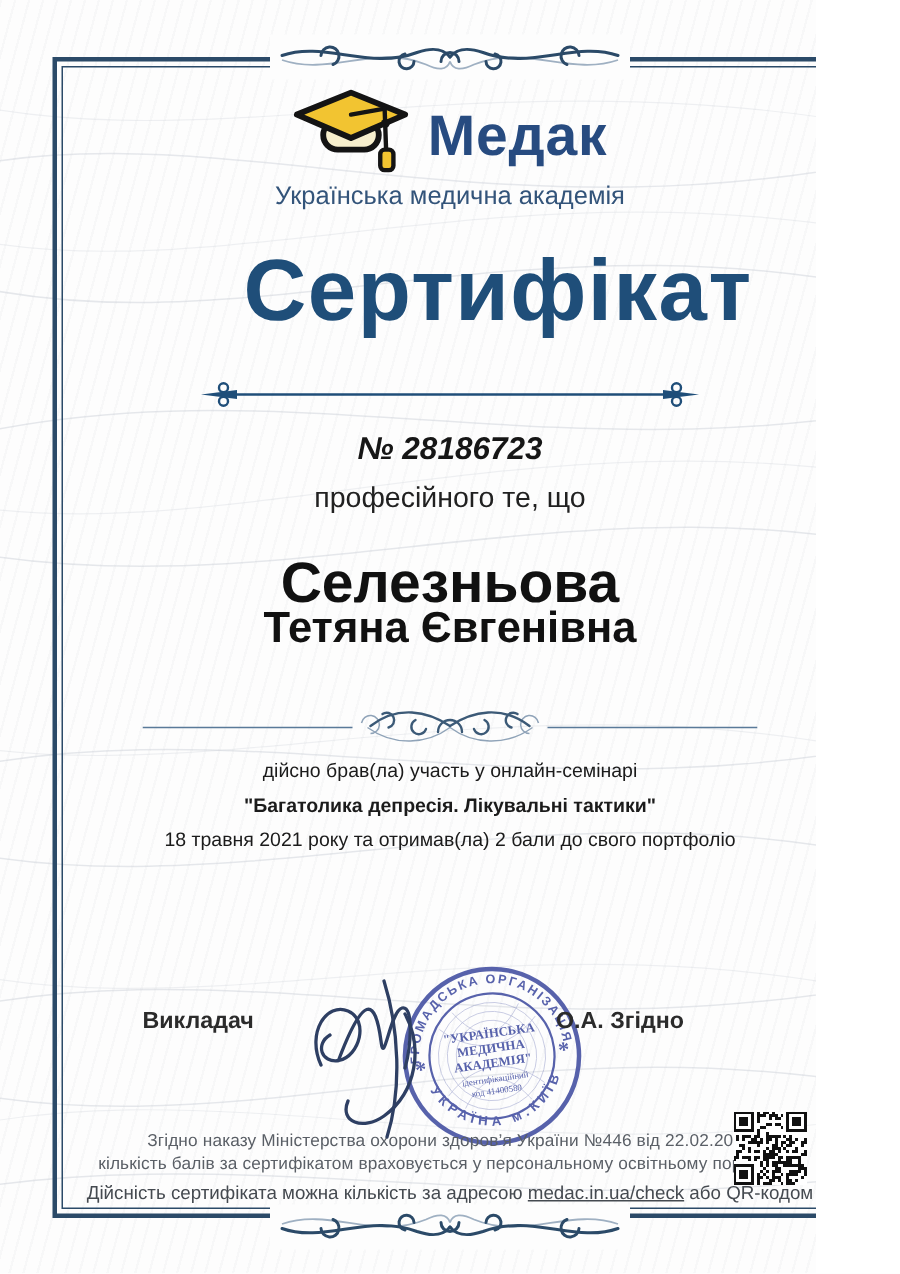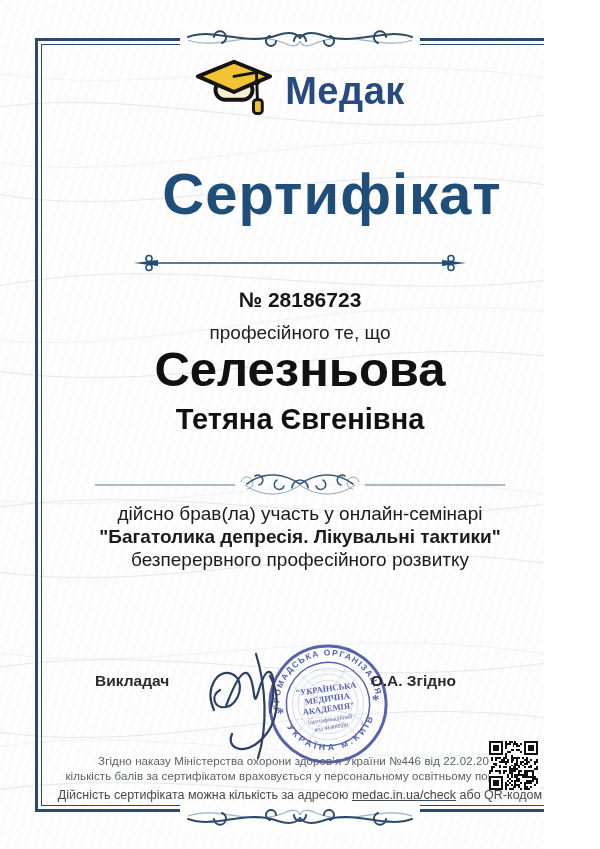--- a/index.html
+++ b/index.html
@@ -25,26 +25,26 @@
   }
   .flourish{position:absolute;left:180px;z-index:2;background:#fdfdfd;}
   .flourish.top{top:23px;}
   .flourish.bottom{top:803px;}
   .abs-center{position:absolute;left:0;width:600px;text-align:center;z-index:3;}
   .logo-row{top:58px;display:flex;justify-content:center;align-items:center;gap:12px;}
   .brand-name{font-size:38px;font-weight:bold;color:#274b80;letter-spacing:0.5px;}
   .brand-subtitle{top:121px;font-size:17px;color:#33547a;}
   .page-title{top:160px;font-size:58px;font-weight:bold;color:#1f4e79;letter-spacing:1px;padding-left:32px;}
   .divider1{top:252px;}
-  .cert-number{top:288px;font-size:21px;font-weight:bold;color:#161616;}
+  .cert-number{top:288px;font-size:21px;font-weight:bold;color:#161616;font-style:italic;}
   .confirm-text{top:322px;font-size:19px;color:#212121;}
-  .last-name{top:341px;font-size:49px;font-weight:bold;color:#111;}
+  .last-name{top:368px;font-size:38px;font-weight:bold;color:#111;}
   .first-name{top:403px;font-size:29px;font-weight:bold;color:#111;}
   .divider2{top:466px;}
-  .body-text{top:502px;font-size:19px;line-height:23px;color:#1b1b1b;}
+  .body-text{top:502px;font-size:13px;line-height:23px;color:#1b1b1b;}
   .body-text .bold{font-weight:bold;}
   .sig-label{position:absolute;top:672px;font-size:15.5px;font-weight:bold;color:#2b2b2b;z-index:4;}
   .sig-label.left{left:95px;}
   .sig-label.right{right:88px;}
   .signature{position:absolute;left:198px;top:646px;z-index:4;}
   .stamp{position:absolute;left:266px;top:642px;z-index:3;opacity:0.92;}
   .footer-small{font-size:11.5px;color:#5a5f66;letter-spacing:0.1px;}
   .footer-l1{top:755px;}
   .footer-l2{top:770px;}
   .footer-verify{top:788px;font-size:12.5px;color:#454a50;}
@@ -118,20 +118,21 @@
     <svg width="78" height="66" viewBox="0 0 80 66">
       <rect x="21" y="22" width="38" height="20" rx="10" fill="#f7efcd" stroke="#141414" stroke-width="4"></rect>
       <polygon points="40,3 77,18 40,34 3,18" fill="#f2c431" stroke="#141414" stroke-width="4" stroke-linejoin="round"></polygon>
       <path d="M40,18 L63,14" fill="none" stroke="#141414" stroke-width="3" stroke-linecap="round"></path>
       <path d="M63,14 L64,42" fill="none" stroke="#141414" stroke-width="3" stroke-linecap="round"></path>
       <circle cx="63.5" cy="24" r="3" fill="#141414"></circle>
       <rect x="60" y="42" width="9" height="14" rx="3" fill="#f2c431" stroke="#141414" stroke-width="3"></rect>
     </svg>
     <span class="brand-name">Медак</span>
   </div>
+  <div class="abs-center brand-subtitle">Українська медична академія</div>
 
   <div class="abs-center page-title">Сертифікат</div>
 
   <div class="abs-center divider1">
     <svg width="336" height="22" viewBox="0 0 336 22">
       <g stroke="#1f4e79" fill="none" stroke-width="1.6">
         <line x1="26" y1="11" x2="310" y2="11"></line>
         <circle cx="17" cy="6.5" r="3"></circle>
         <circle cx="17" cy="15.5" r="3"></circle>
         <circle cx="319" cy="6.5" r="3"></circle>
@@ -168,21 +169,21 @@
         <path d="M197,22 a4,4 0 1 1 16,0"></path>
         <path d="M160,10 a5,5 0 1 1 4,9"></path>
         <path d="M250,10 a5,5 0 1 0 -4,9"></path>
       </g>
     </svg>
   </div>
 
   <div class="abs-center body-text">
     <div>дійсно брав(ла) участь у онлайн-семінарі</div>
     <div class="bold">"Багатолика депресія. Лікувальні тактики"</div>
-    <div>безперервного професійного розвитку</div>
+    <div>18 травня 2021 року та отримав(ла) 2 бали до свого портфоліо</div>
   </div>
 
   <div class="sig-label left">Викладач</div>
   <div class="sig-label right">О.А. Згідно</div>
 
   <svg class="signature" width="135" height="118" viewBox="0 0 135 118">
     <g fill="none" stroke="#2e3f63" stroke-width="2.2" stroke-linecap="round">
       <path d="M16,64 C6,42 20,22 34,28 C48,34 42,58 28,61 C16,63 12,50 22,44"></path>
       <path d="M28,60 C44,18 52,18 56,48 C58,66 62,28 70,26 C78,24 76,52 72,66"></path>
       <path d="M72,30 C84,52 80,82 58,98 C44,108 28,102 34,88"></path>

